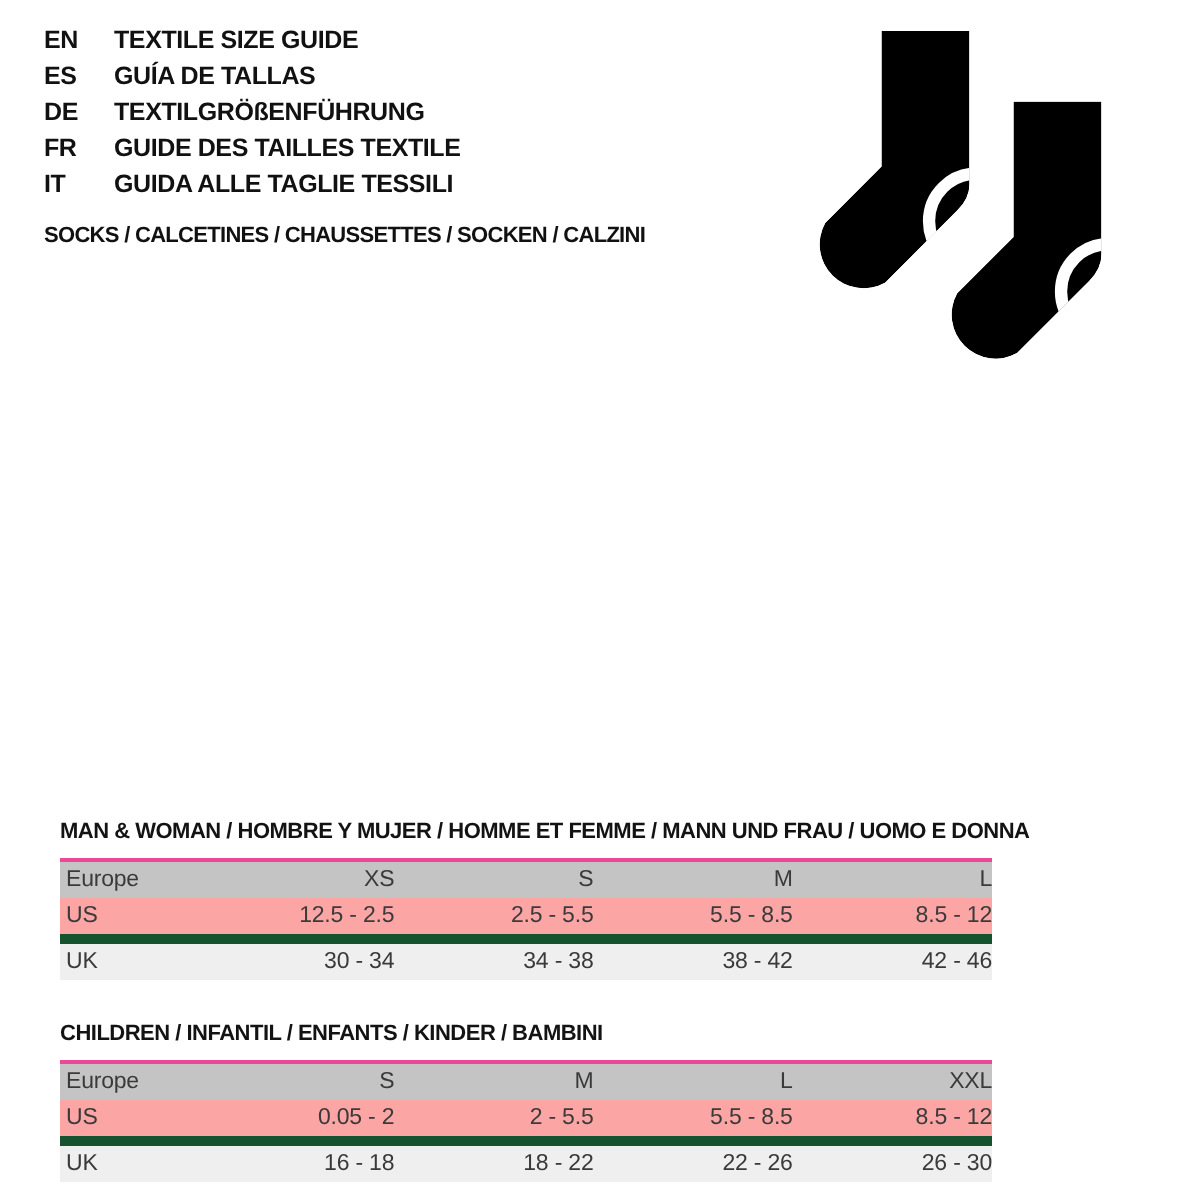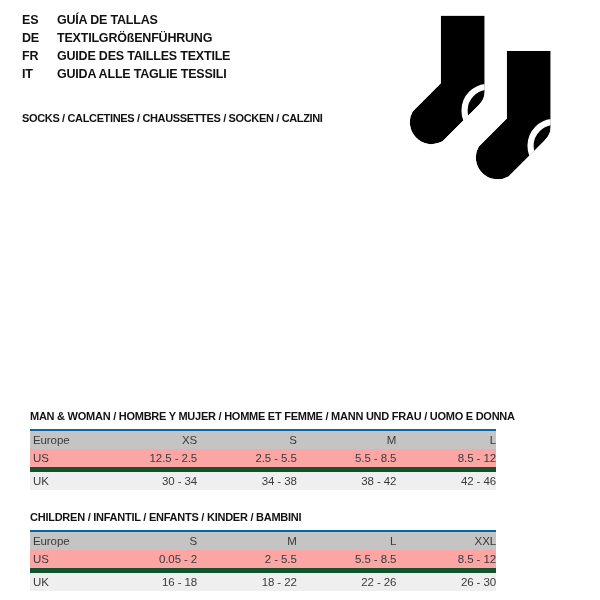--- a/index.html
+++ b/index.html
@@ -37,38 +37,42 @@
     font-size: 11px; font-weight: bold; color: #131313;
     letter-spacing: -0.25px; line-height: 13px; margin: 0 0 6px 0;
     white-space: nowrap;
   }
   table.size-table {
     border-collapse: collapse; width: 100%; table-layout: fixed;
     font-size: 11.5px; color: #3a3a3a;
   }
   table.size-table thead tr {
     background: #c4c4c4;
-    border-top: 2px solid #0369a1;
+    border-top: 2px solid #ec4899;
   }
   table.size-table th, table.size-table td {
     height: 18px; padding: 0; text-align: right;
     font-weight: normal; letter-spacing: -0.1px;
   }
   table.size-table th:first-child, table.size-table td:first-child {
     text-align: left; padding-left: 3px;
   }
   table.size-table tbody tr.row-0 { background: #fca5a5; border-bottom: 5px solid #14532d; }
   table.size-table tbody tr.row-1 { background: #efefef; }
 </style>
 </head>
 <body>
 
 <div class="page">
 
   <div class="lang-list">
+      <div class="lang-row">
+        <span class="lang-code">EN</span>
+        <span class="lang-label">TEXTILE SIZE GUIDE</span>
+      </div>
       <div class="lang-row">
         <span class="lang-code">ES</span>
         <span class="lang-label">GUÍA DE TALLAS</span>
       </div>
       <div class="lang-row">
         <span class="lang-code">DE</span>
         <span class="lang-label">TEXTILGRÖßENFÜHRUNG</span>
       </div>
       <div class="lang-row">
         <span class="lang-code">FR</span>

